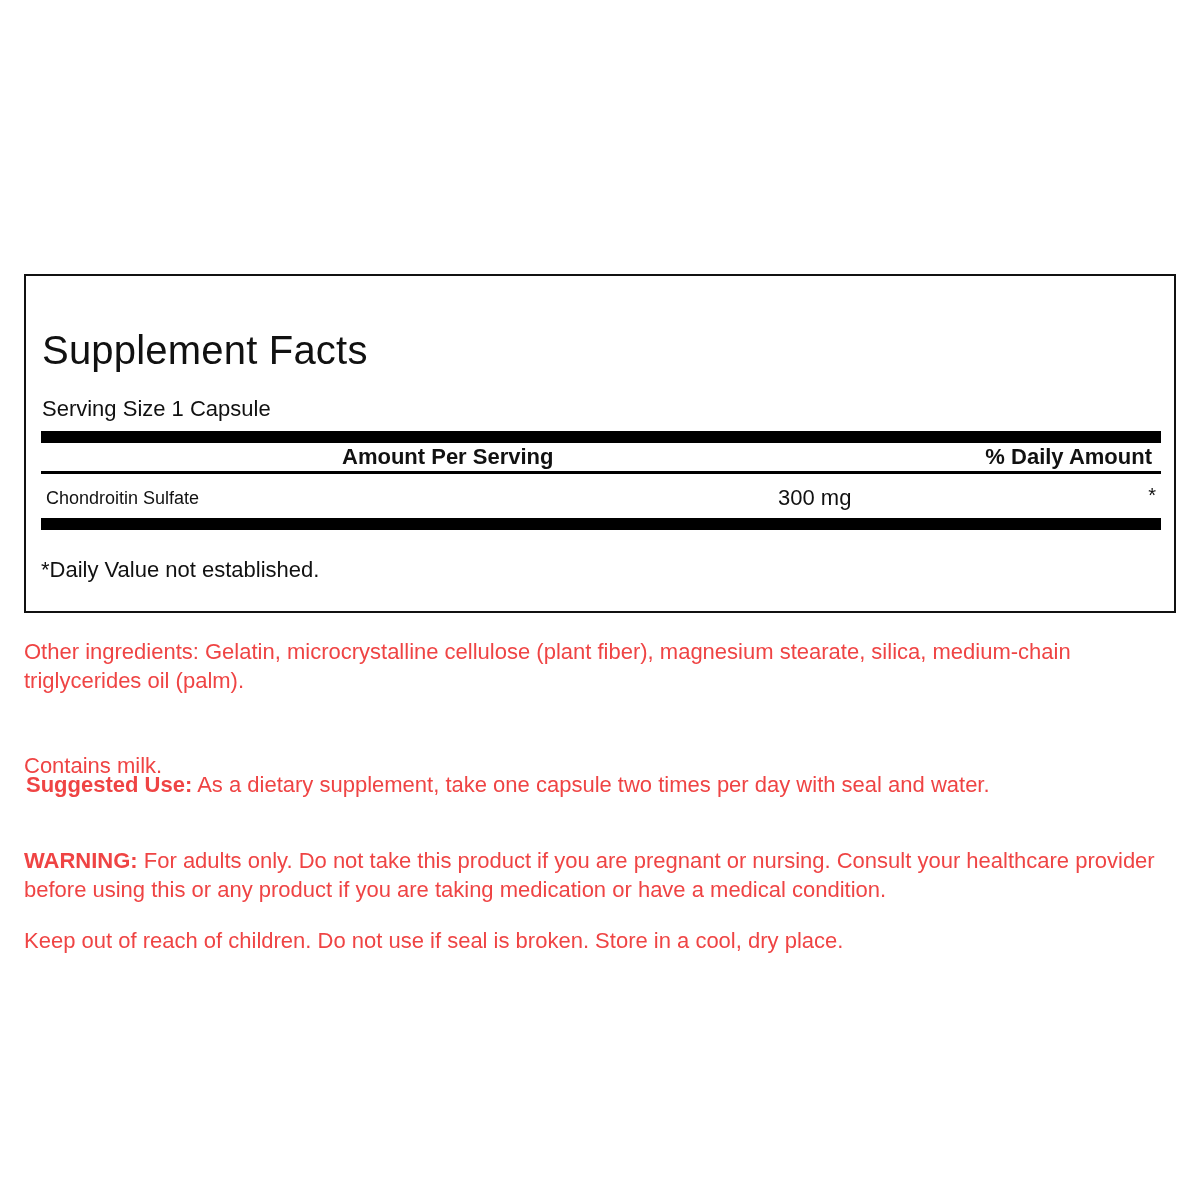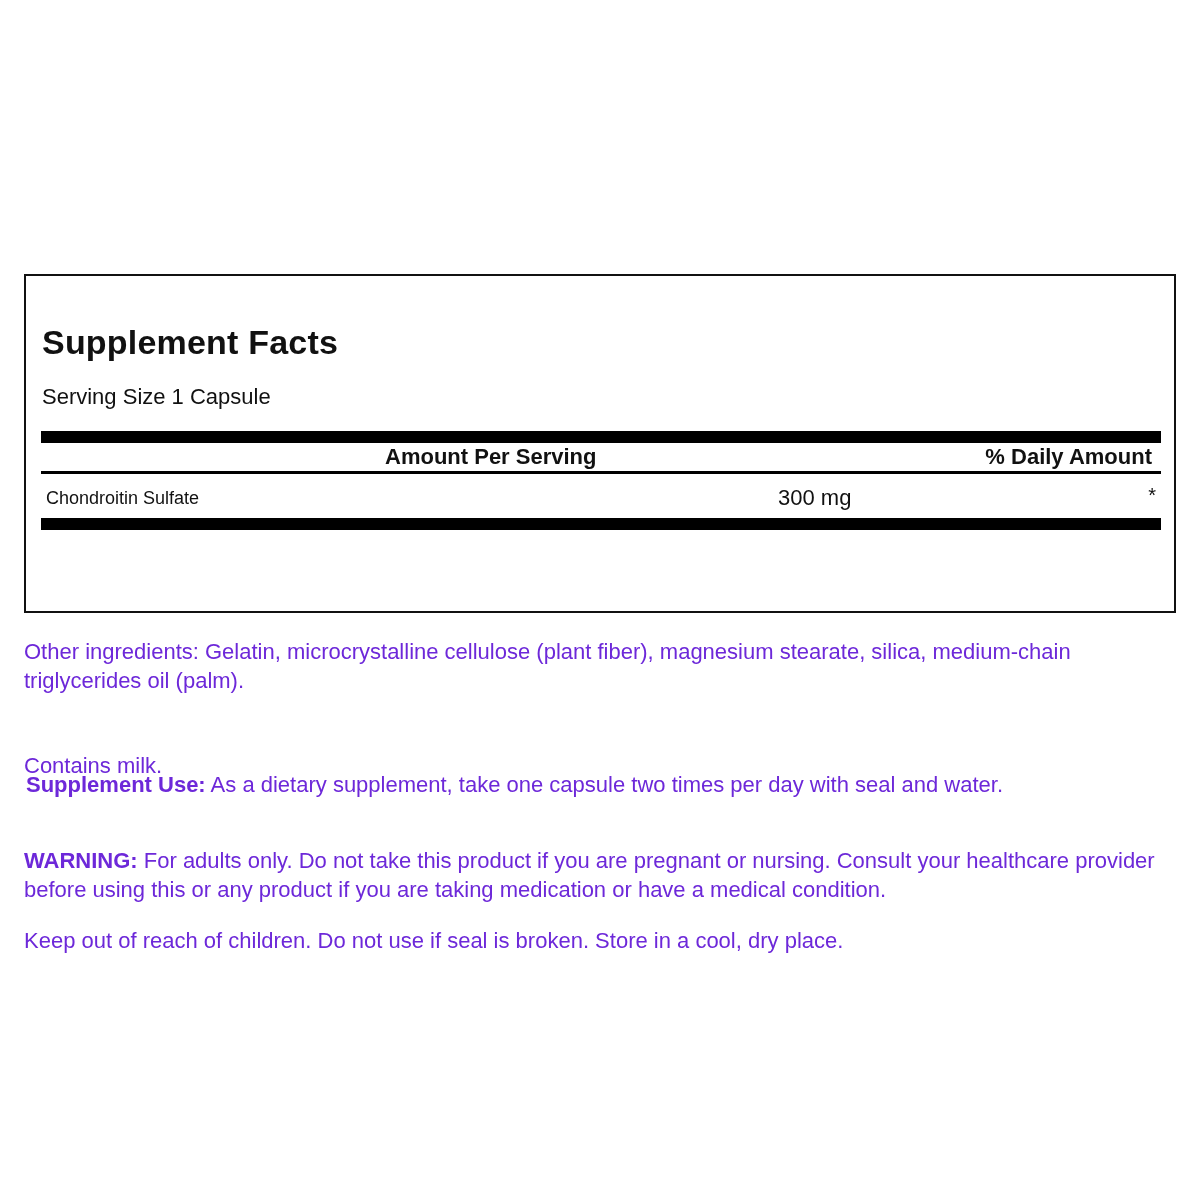--- a/index.html
+++ b/index.html
@@ -20,31 +20,31 @@
       left: 24px;
       top: 274px;
       width: 1148px;
       height: 335px;
       border: 2px solid #111111;
       box-sizing: content-box;
     }
     .facts-title {
       position: absolute;
       left: 16px;
-      top: 46px;
-      font-size: 34px;
-      font-weight: bold;
+      top: 54px;
+      font-size: 40px;
+      font-weight: normal;
       line-height: 40px;
       letter-spacing: 0.2px;
       white-space: nowrap;
     }
     .serving-size {
       position: absolute;
       left: 16px;
-      top: 108px;
+      top: 120px;
       font-size: 22px;
       line-height: 26px;
       white-space: nowrap;
     }
     .bar-thick {
       position: absolute;
       left: 15px;
       width: 1120px;
       background: #000000;
     }
@@ -59,21 +59,20 @@
       background: #000000;
     }
     .hdr-amount {
       position: absolute;
       left: 316px;
       top: 168px;
       font-size: 22px;
       font-weight: bold;
       line-height: 26px;
       white-space: nowrap;
-      margin-left: 43px;
     }
     .hdr-dv {
       position: absolute;
       right: 22px;
       top: 168px;
       font-size: 22px;
       font-weight: bold;
       line-height: 26px;
       white-space: nowrap;
     }
@@ -108,21 +107,21 @@
       font-size: 22px;
       line-height: 26px;
       white-space: nowrap;
     }
     .para {
       position: absolute;
       left: 24px;
       width: 1160px;
       font-size: 22px;
       line-height: 29px;
-      color: #6d28d9;
+      color: #ef4444;
     }
     .para b {
       font-weight: bold;
     }
     .p-ingredients { top: 637px; }
     .p-milk { top: 751px; }
     .p-use { top: 770px; left: 26px; }
     .p-warning { top: 822px; margin-top: 24px; }
     .p-keep { top: 902px; margin-top: 24px; }
   </style>
@@ -133,23 +132,24 @@
   <div class="facts-title">Supplement Facts</div>
   <div class="serving-size">Serving Size 1 Capsule</div>
   <div class="bar-thick bar-1"></div>
   <div class="hdr-amount">Amount Per Serving</div>
   <div class="hdr-dv">% Daily Amount</div>
   <div class="bar-thin"></div>
   <div class="row-name">Chondroitin Sulfate</div>
   <div class="row-amount">300 mg</div>
   <div class="row-dv">*</div>
   <div class="bar-thick bar-2"></div>
+  <div class="footnote">*Daily Value not established.</div>
 </div>
 
 <div class="para p-ingredients">Other ingredients: Gelatin, microcrystalline cellulose (plant fiber), magnesium stearate, silica, medium-chain triglycerides oil (palm).</div>
 
 <div class="para p-milk">Contains milk.</div>
 
-<div class="para p-use"><b>Supplement Use:</b><span> As a dietary supplement, take one capsule two times per day with seal and water.</span></div>
+<div class="para p-use"><b>Suggested Use:</b><span> As a dietary supplement, take one capsule two times per day with seal and water.</span></div>
 
 <div class="para p-warning"><b>WARNING:</b><span> For adults only. Do not take this product if you are pregnant or nursing. Consult your healthcare provider before using this or any product if you are taking medication or have a medical condition.</span></div>
 
 <div class="para p-keep">Keep out of reach of children. Do not use if seal is broken. Store in a cool, dry place.</div>
 
 </body></html>

